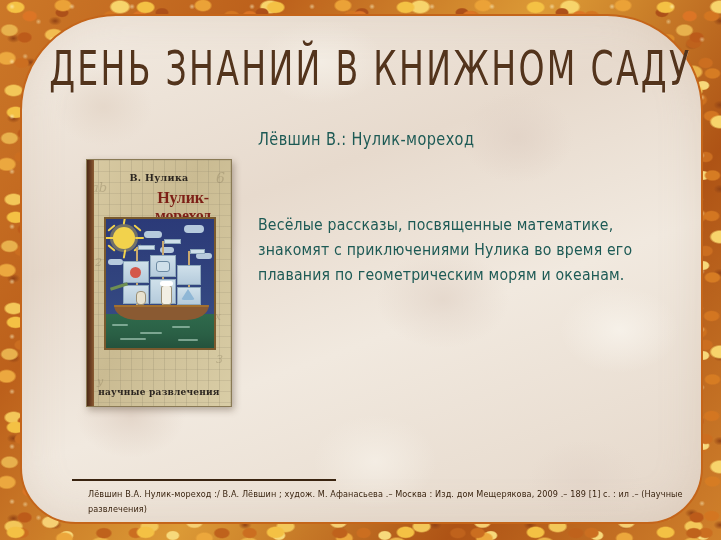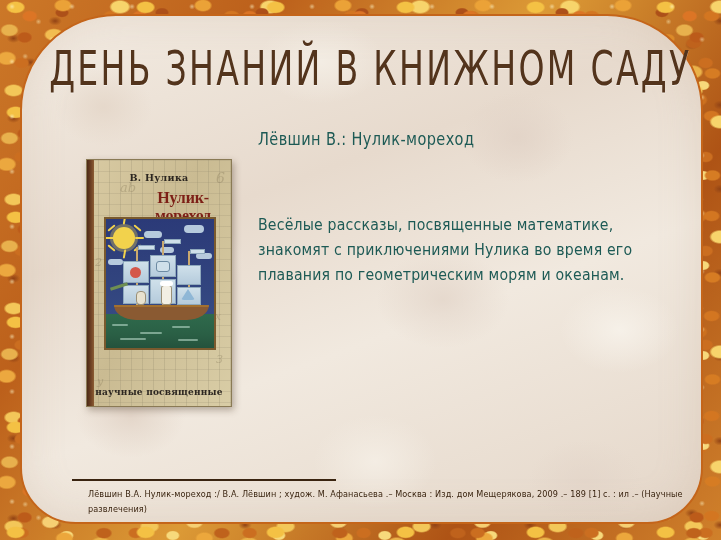--- a/index.html
+++ b/index.html
@@ -142,21 +142,21 @@
       linear-gradient(115deg, #d8caa2 0%, #cabb92 45%, #d9cda6 100%);
     background-size: 11px 100%, 100% 11px, 100% 100%;
   }
   .book-ghost {
     position: absolute; inset: 0;
     color: rgba(120,105,75,.30);
     font-family: "DejaVu Serif", serif;
     font-size: 11px;
   }
   .book-ghost i { position: absolute; font-style: italic; }
-  .gh1 { left: 4px; top: 20px; font-size: 13px; padding-left: 29px; }
+  .gh1 { left: 4px; top: 20px; font-size: 13px; }
   .gh2 { right: 6px; top: 10px; font-size: 14px; }
   .gh3 { left: 8px; top: 96px; }
   .gh4 { right: 10px; top: 150px; }
   .gh5 { left: 10px; bottom: 18px; }
   .gh6 { right: 8px; bottom: 40px; }
   .book-spine {
     position: absolute; left: 0; top: 0; bottom: 0; width: 7px;
     background: linear-gradient(to right, #4c2a16 0%, #6d4023 55%, #8b5c33 100%);
   }
   .book-author {
@@ -338,21 +338,21 @@
 
         <div class="mast" style="left:4px; top:66px; width:18px; height:3px; background:#6f8f52; transform:rotate(-18deg);"></div>
 
         <div class="fig" style="left:30px; top:72px; width:10px; height:14px; background:#e8e2cf; border:1px solid #9a9077; border-radius:4px;"></div>
         <div class="fig" style="left:55px; top:66px; width:11px; height:20px; background:#f2efe4; border:1px solid #9a9077; border-radius:3px;"></div>
         <div class="fig" style="left:54px; top:62px; width:13px; height:5px; background:#ffffff; border-radius:3px;"></div>
 
         <div class="hull"></div>
       </div>
 
-      <div class="book-footer">научные посвященные</div>
+      <div class="book-footer">научные развлечения</div>
     </div>
 
     <div class="heading">Лёвшин В.: Нулик-мореход</div>
 
     <div class="body-text">Весёлые рассказы, посвященные математике, знакомят с приключениями Нулика во время его плавания по геометрическим морям и океанам.</div>
 
     <div class="cite-rule"></div>
     <div class="citation">Лёвшин В.А. Нулик-мореход :/ В.А. Лёвшин ; худож. М. Афанасьева .– Москва : Изд. дом Мещерякова, 2009 .– 189 [1] с. : ил .– (Научные развлечения)</div>
 
   </div>

